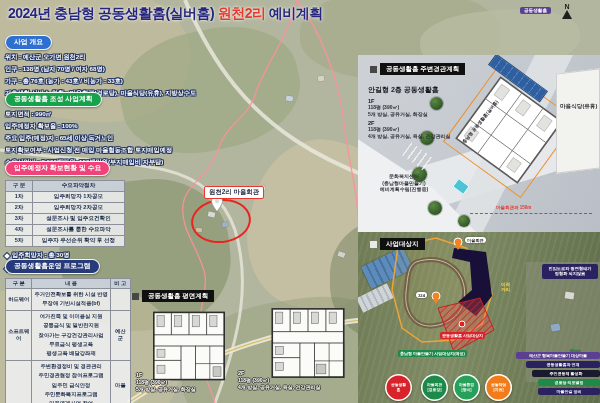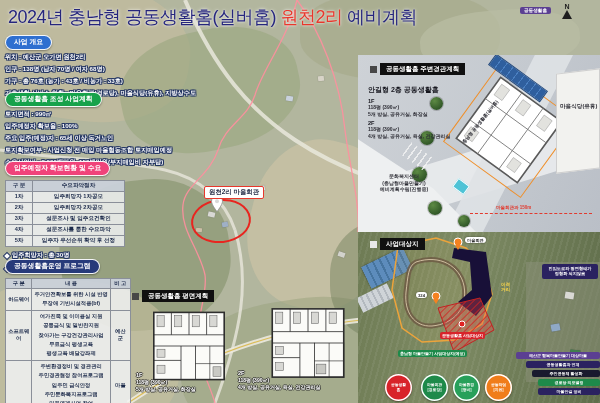--- a/index.html
+++ b/index.html
@@ -2,21 +2,21 @@
 <html><head>
 <meta charset="utf-8">
 <style>
   html,body{margin:0;padding:0;}
   #stage{position:relative;width:600px;height:403px;overflow:hidden;
     font-family:"Liberation Sans",sans-serif;background:#b2b69e;}
   .abs{position:absolute;}
   
   .patch{position:absolute;border-radius:45%;pointer-events:none;}
   
-  #title{left:8px;top:5px;font-size:18px;font-weight:400;color:#26267d;
+  #title{left:8px;top:5px;font-size:14px;font-weight:700;color:#26267d;
     letter-spacing:-0.5px;white-space:nowrap;
     text-shadow:0 0 2px rgba(255,255,255,.85),0 0 4px rgba(255,255,255,.6);}
   #title .hl{color:#e8372c;}
   
   .badge{display:inline-block;padding:1px 8px 2px;border-radius:8px;color:#fff;
     font-size:6.8px;font-weight:700;border:1px solid rgba(255,255,255,.95);
     box-shadow:0 1px 2px rgba(0,0,0,.35);white-space:nowrap;}
   .b-blue{background:#2e6fd0;} .b-green{background:#17a24b;}
   .b-pink{background:#f0437a;} .b-navy{background:#273a7a;}
   .iline{margin-top:3px;font-size:6.2px;font-weight:700;color:#fff;white-space:nowrap;

